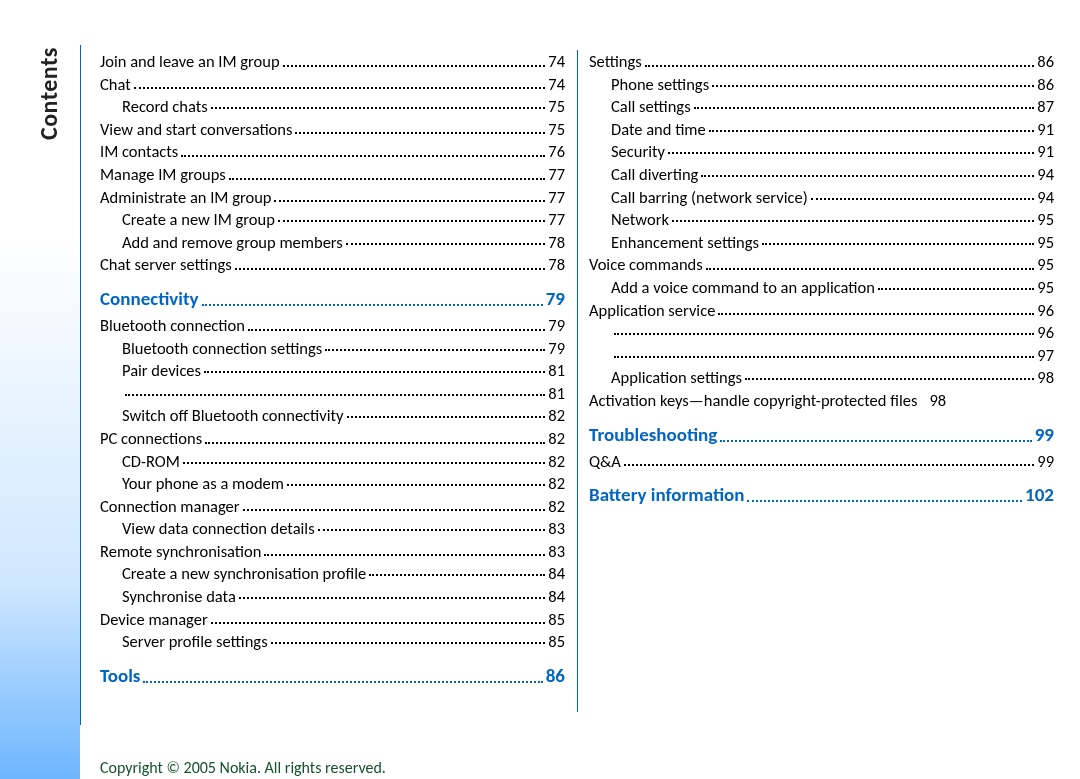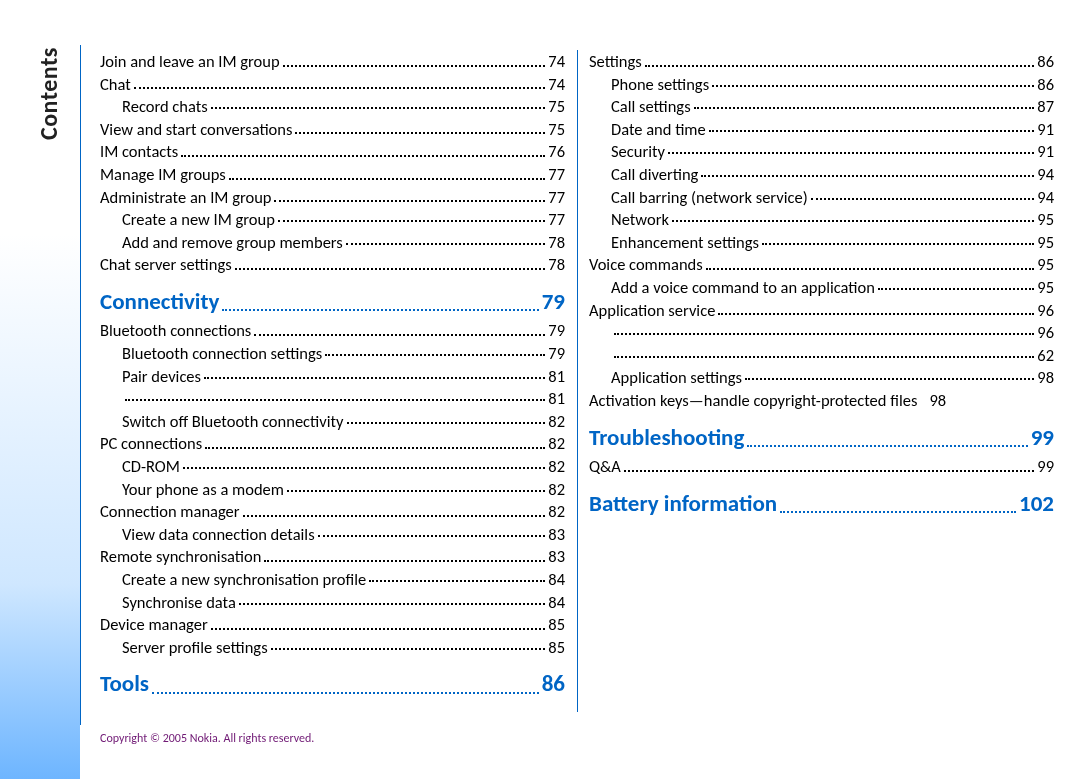--- a/index.html
+++ b/index.html
@@ -74,40 +74,40 @@
     min-width: 6px;
   }
   .toc-row .pg {
     flex: 0 0 auto;
   }
   .l0 { padding-left: 0; align-items: flex-end; }
   .l1 { padding-left: 22px; }
   .chapter .txt, .chapter .pg {
     color: #0065c5;
     font-weight: bold;
-    font-size: 23px;
+    font-size: 19px;
   }
   .chapter .leader {
     border-bottom: 2px dotted #0065c5;
   }
   .chapter {
     margin-top: 10px;
     margin-bottom: 2px;
   }
   .tight-no-leader .leader {
     flex: 0 0 auto;
     width: 6px;
     border: none;
   }
   .footer {
     position: absolute;
     left: 100px;
-    bottom: 34px;
-    font-size: 12px;
-    color: #701a75;
+    bottom: 2px;
+    font-size: 16px;
+    color: #14532d;
   }
 </style>
 </head>
 <body>
 
 <div class="left-col"></div>
 <div class="left-rule"></div>
 <div class="vert-label">Contents</div>
 
 <div class="content">
@@ -161,21 +161,21 @@
         <span class="txt">Chat server settings</span>
         <span class="leader"></span>
         <span class="pg">78</span>
       </div>
       <div class="toc-row l0 chapter">
         <span class="txt">Connectivity</span>
         <span class="leader"></span>
         <span class="pg">79</span>
       </div>
       <div class="toc-row l0">
-        <span class="txt">Bluetooth connections</span>
+        <span class="txt">Bluetooth connection</span>
         <span class="leader"></span>
         <span class="pg">79</span>
       </div>
       <div class="toc-row l1">
         <span class="txt">Bluetooth connection settings</span>
         <span class="leader"></span>
         <span class="pg">79</span>
       </div>
       <div class="toc-row l1">
         <span class="txt">Pair devices</span>
@@ -305,21 +305,21 @@
         <span class="txt">Application service</span>
         <span class="leader"></span>
         <span class="pg">96</span>
       </div>
       <div class="toc-row l1">
         <span class="leader"></span>
         <span class="pg">96</span>
       </div>
       <div class="toc-row l1">
         <span class="leader"></span>
-        <span class="pg">62</span>
+        <span class="pg">97</span>
       </div>
       <div class="toc-row l1">
         <span class="txt">Application settings</span>
         <span class="leader"></span>
         <span class="pg">98</span>
       </div>
       <div class="toc-row l0 tight-no-leader">
         <span class="txt">Activation keys—handle copyright-protected files</span>
         <span class="leader"></span>
         <span class="pg">98</span>

